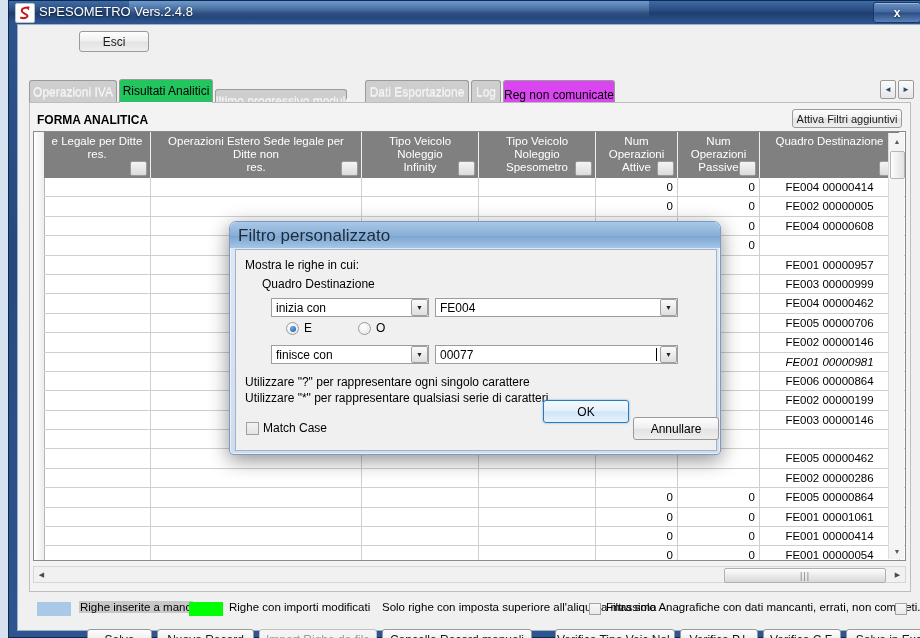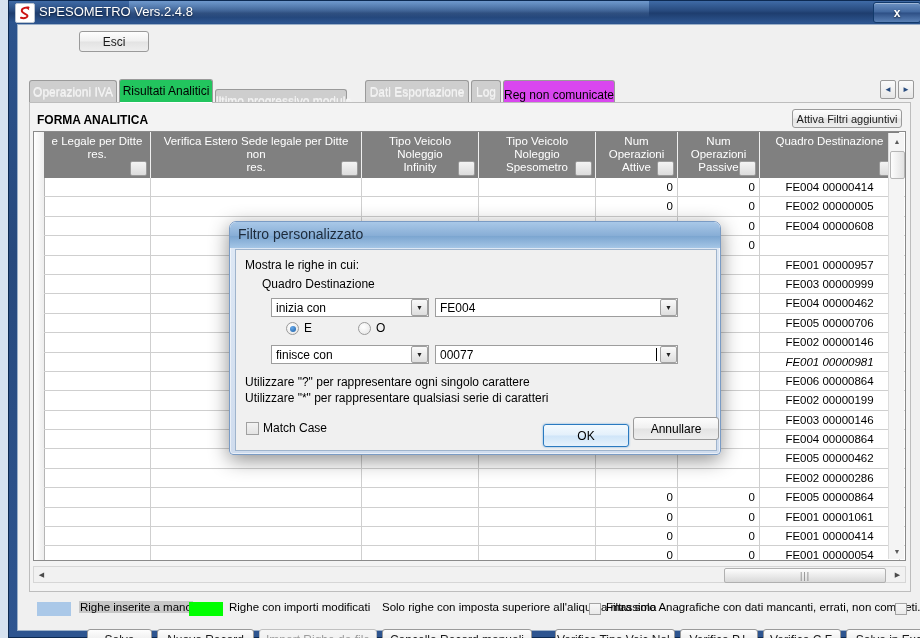--- a/index.html
+++ b/index.html
@@ -211,21 +211,21 @@
     box-shadow:0 5px 20px rgba(0,0,0,.45), 0 0 0 1px rgba(255,255,255,.55) inset;
     box-sizing:border-box;
     overflow:hidden;
   }
   .dlg-title{
     position:absolute;left:0;top:0;width:100%;height:26px;
     background:linear-gradient(180deg,#a9c8e8 0%,#88aed6 52%,#7ba5d0 54%,#a5c6e6 100%);
     border-radius:6px 6px 0 0;
   }
   .dlg-title span{
-    position:absolute;left:8px;top:4px;font-size:14px;color:#1d2b3b;
+    position:absolute;left:8px;top:4px;font-size:17px;color:#1d2b3b;
   }
   .dlg-body{
     position:absolute;left:5px;top:27px;width:482px;height:202px;
     background:#f0f0f0;border:1px solid #9fb4cc;box-sizing:border-box;
   }
   .dlg-lbl{position:absolute;font-size:12px;color:#000;}
   .sel{
     position:absolute;height:19px;box-sizing:border-box;
     background:#fff;border:1px solid #9d9d9d;
     display:flex;align-items:center;
@@ -324,21 +324,21 @@
 
         <div class="grid-wrap">
           <div class="grid-left-rail"></div>
           <div class="grid-head" id="grid-head">
               <div class="hcell" style="width: 107px;">
                 <span style="white-space: pre-line;">e Legale per Ditte
 res.</span>
                 <div class="hfilter"></div>
               </div>
               <div class="hcell" style="width: 211px;">
-                <span style="white-space: pre-line;">Verifica Estero Sede legale per Ditte non
+                <span style="white-space: pre-line;">Operazioni Estero Sede legale per Ditte non
 res.</span>
                 <div class="hfilter"></div>
               </div>
               <div class="hcell" style="width: 117px;">
                 <span style="white-space: pre-line;">Tipo Veicolo Noleggio
 Infinity</span>
                 <div class="hfilter"></div>
               </div>
               <div class="hcell" style="width: 117px;">
                 <span style="white-space: pre-line;">Tipo Veicolo Noleggio
@@ -477,21 +477,20 @@
                 <div class="gcell num" style="width: 82px;"></div>
                 <div class="gcell ctr" style="width: 140px;">FE003 00000146</div>
               </div>
               <div class="grow">
                 <div class="gcell" style="width: 107px;"></div>
                 <div class="gcell" style="width: 211px;"></div>
                 <div class="gcell ctr" style="width: 117px;"></div>
                 <div class="gcell ctr" style="width: 117px;"></div>
                 <div class="gcell num" style="width: 82px;"></div>
                 <div class="gcell num" style="width: 82px;"></div>
-                <div class="gcell ctr" style="width: 140px;">FE004 00000864</div>
               </div>
               <div class="grow">
                 <div class="gcell" style="width: 107px;"></div>
                 <div class="gcell" style="width: 211px;"></div>
                 <div class="gcell ctr" style="width: 117px;"></div>
                 <div class="gcell ctr" style="width: 117px;"></div>
                 <div class="gcell num" style="width: 82px;"></div>
                 <div class="gcell num" style="width: 82px;"></div>
                 <div class="gcell ctr" style="width: 140px;">FE005 00000462</div>
               </div>
@@ -613,17 +612,17 @@
         <div class="txt">00077</div>
         <div class="caretbar"></div>
         <div class="caret">▼</div>
       </div>
 
       <div class="hint" style="left:9px;top:125px;">Utilizzare "?" per rappresentare ogni singolo carattere</div>
       <div class="hint" style="left:9px;top:141px;">Utilizzare "*" per rappresentare qualsiasi serie di caratteri</div>
 
       <div class="dlg-cb" style="left:10px;top:172px;"></div>
       <div class="dlg-lbl" style="left:27px;top:171px;">Match Case</div>
-      <div class="btn-ok" style="left:307px;top:174px;">OK</div>
+      <div class="btn-ok" style="left:307px;top:150px;">OK</div>
       <div class="btn-ann" style="left:397px;top:167px;">Annullare</div>
     </div>
   </div>
 </div>
 
 </body></html>

